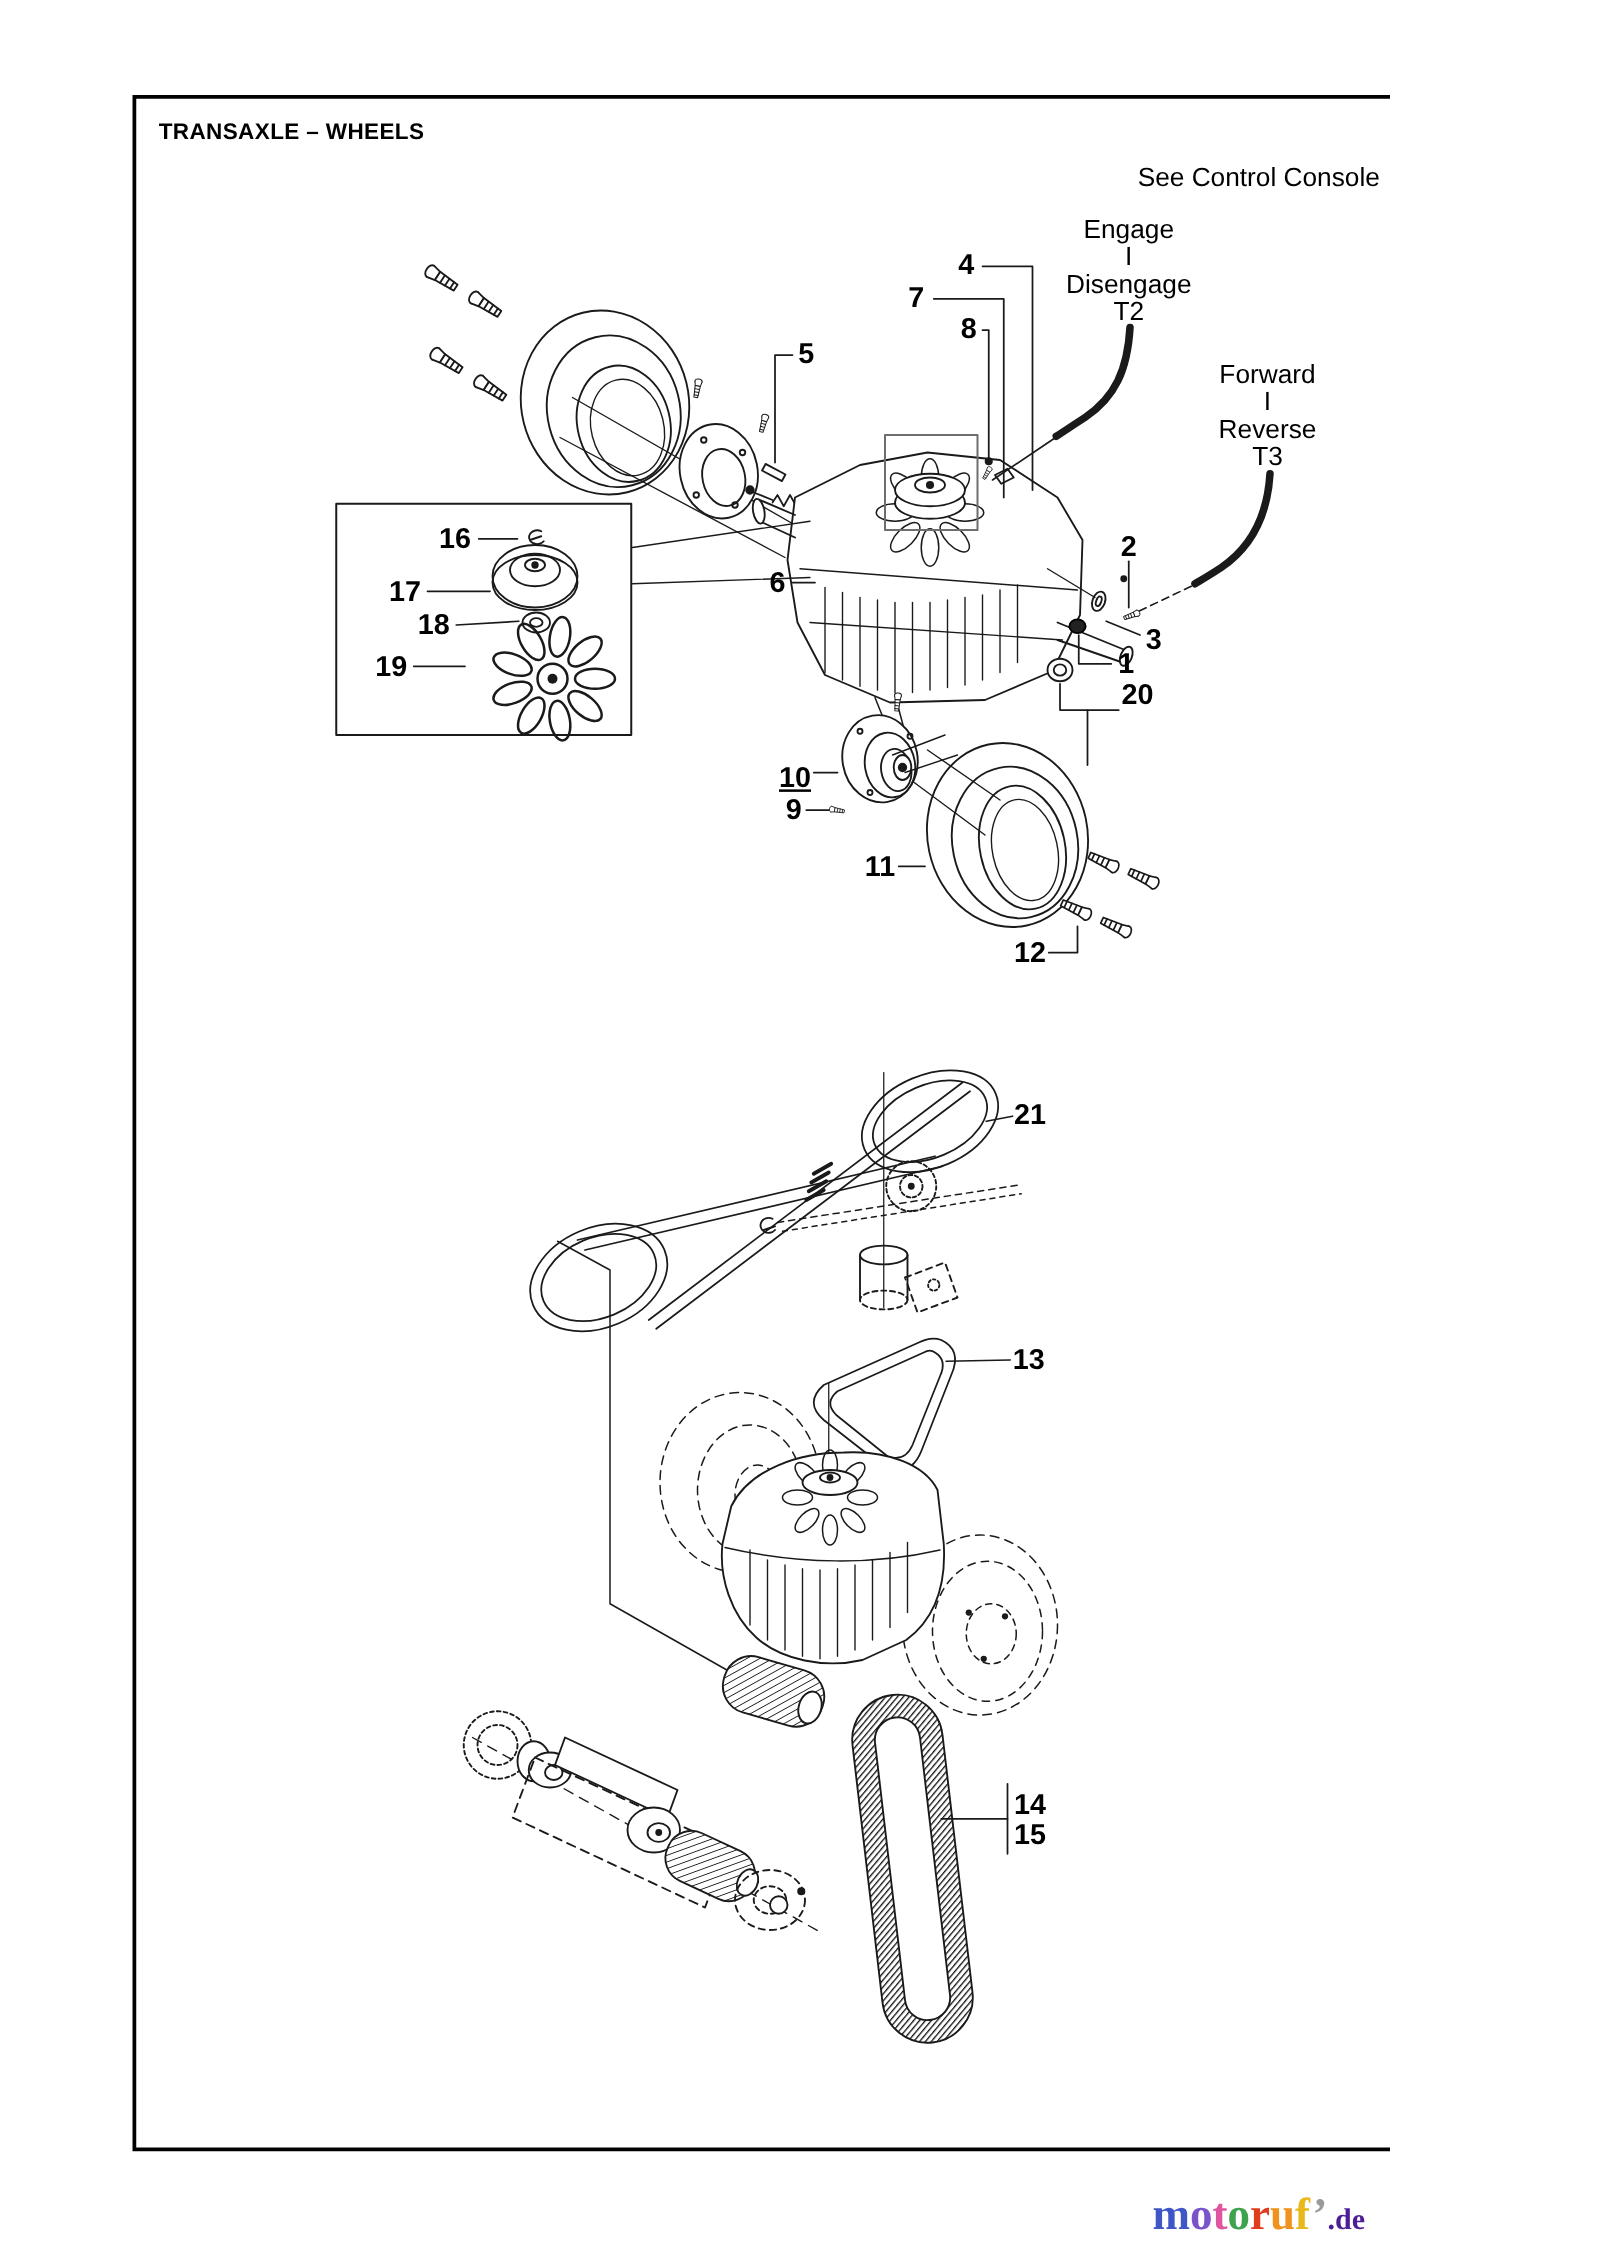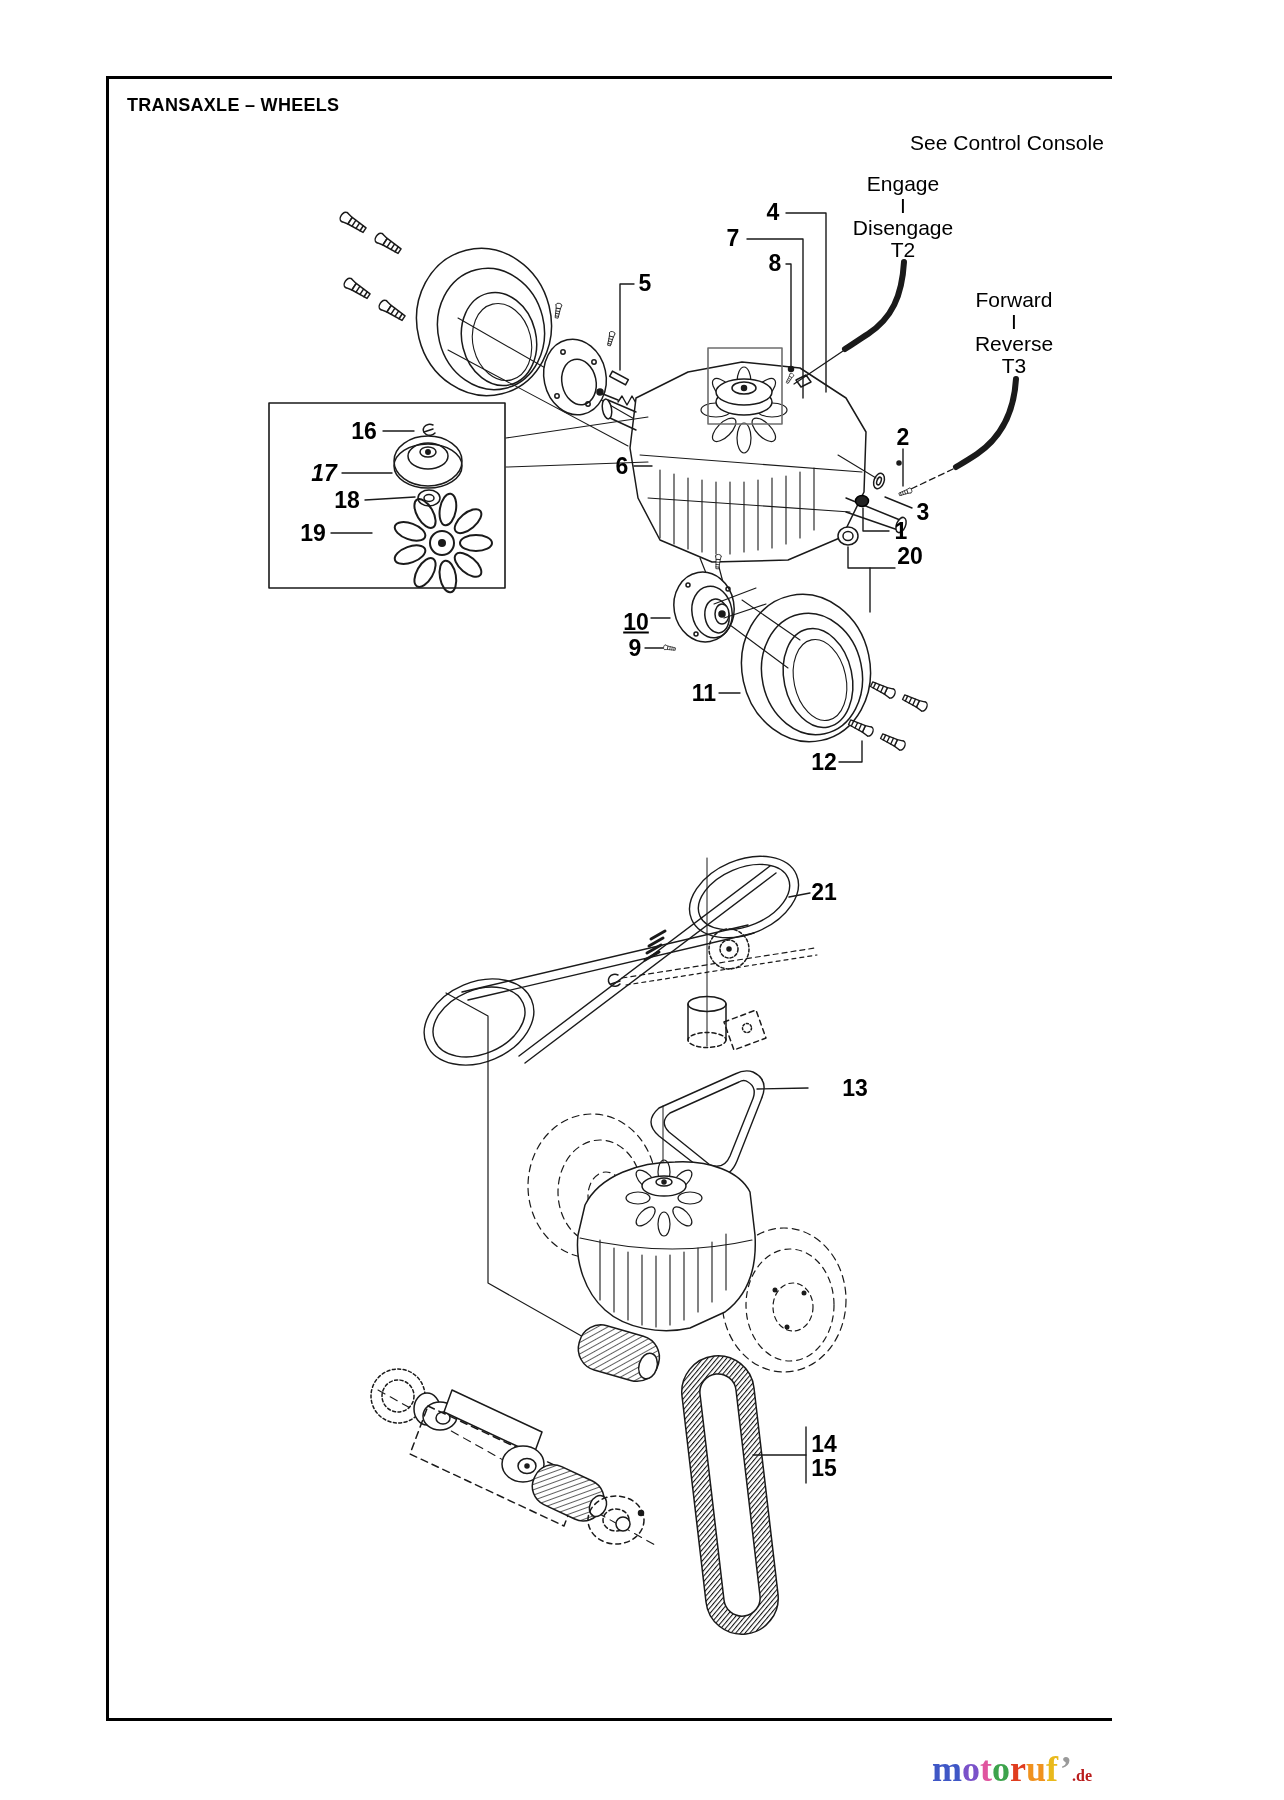--- a/index.html
+++ b/index.html
@@ -8,21 +8,21 @@
   .frame{position:absolute;left:106px;top:76px;width:1068px;height:1645px;
          border:3px solid #000;box-sizing:border-box;}
   .title{position:absolute;left:127px;top:95px;font-size:18px;font-weight:bold;letter-spacing:.3px;}
   .note{position:absolute;font-weight:normal;font-size:21px;line-height:22px;text-align:center;
         transform:translate(-50%,-50%);white-space:nowrap;}
   .note div{height:22px;}
   .co{position:absolute;font-weight:bold;font-size:23px;transform:translate(-50%,-50%);}
   svg.art{position:absolute;left:0;top:0;}
   .watermark{position:absolute;right:20px;bottom:6px;font-family:"Liberation Serif",serif;
              font-weight:bold;font-size:36px;line-height:36px;letter-spacing:0;}
-  .watermark .tld{font-size:16px;color:#b91c1c;}
+  .watermark .tld{font-size:24px;color:#4c1d95;}
 </style>
 </head>
 <body>
 
 <div class="page">
 
   <div class="frame"></div>
 
   <div class="title">TRANSAXLE – WHEELS</div>
 
@@ -375,34 +375,34 @@
         <line x1="806" y1="1427" x2="806" y2="1483"></line>
       </g>
     </g>
   </svg>
 
   <div class="co" style="left:773px;top:212px;">4</div>
   <div class="co" style="left:733px;top:238px;">7</div>
   <div class="co" style="left:775px;top:263px;">8</div>
   <div class="co" style="left:645px;top:283px;">5</div>
   <div class="co" style="left:364px;top:431px;">16</div>
-  <div class="co" style="left:324px;top:473px;font-style:italic;">17</div>
+  <div class="co" style="left:324px;top:473px;">17</div>
   <div class="co" style="left:347px;top:500px;">18</div>
   <div class="co" style="left:313px;top:533px;">19</div>
   <div class="co" style="left:622px;top:466px;">6</div>
   <div class="co" style="left:903px;top:437px;">2</div>
   <div class="co" style="left:923px;top:512px;">3</div>
   <div class="co" style="left:901px;top:531px;">1</div>
   <div class="co" style="left:910px;top:556px;">20</div>
   <div class="co" style="left:636px;top:622px;text-decoration:underline;">10</div>
   <div class="co" style="left:635px;top:648px;">9</div>
   <div class="co" style="left:704px;top:693px;">11</div>
   <div class="co" style="left:824px;top:762px;">12</div>
   <div class="co" style="left:824px;top:892px;">21</div>
-  <div class="co" style="left:823px;top:1088px;margin-left:32px;">13</div>
+  <div class="co" style="left:823px;top:1088px;">13</div>
   <div class="co" style="left:824px;top:1444px;">14</div>
   <div class="co" style="left:824px;top:1468px;">15</div>
 
   <div class="watermark">
     <span><span style="color: rgb(63, 87, 198);">m</span><span style="color: rgb(122, 82, 201);">o</span><span style="color: rgb(224, 85, 159);">t</span><span style="color: rgb(61, 163, 76);">o</span><span style="color: rgb(224, 61, 31);">r</span><span style="color: rgb(240, 146, 30);">u</span><span style="color: rgb(233, 185, 28);">f</span><span style="color: rgb(154, 154, 154);">’</span></span><span class="tld">.de</span>
   </div>
 
 </div>
 
 </body></html>

